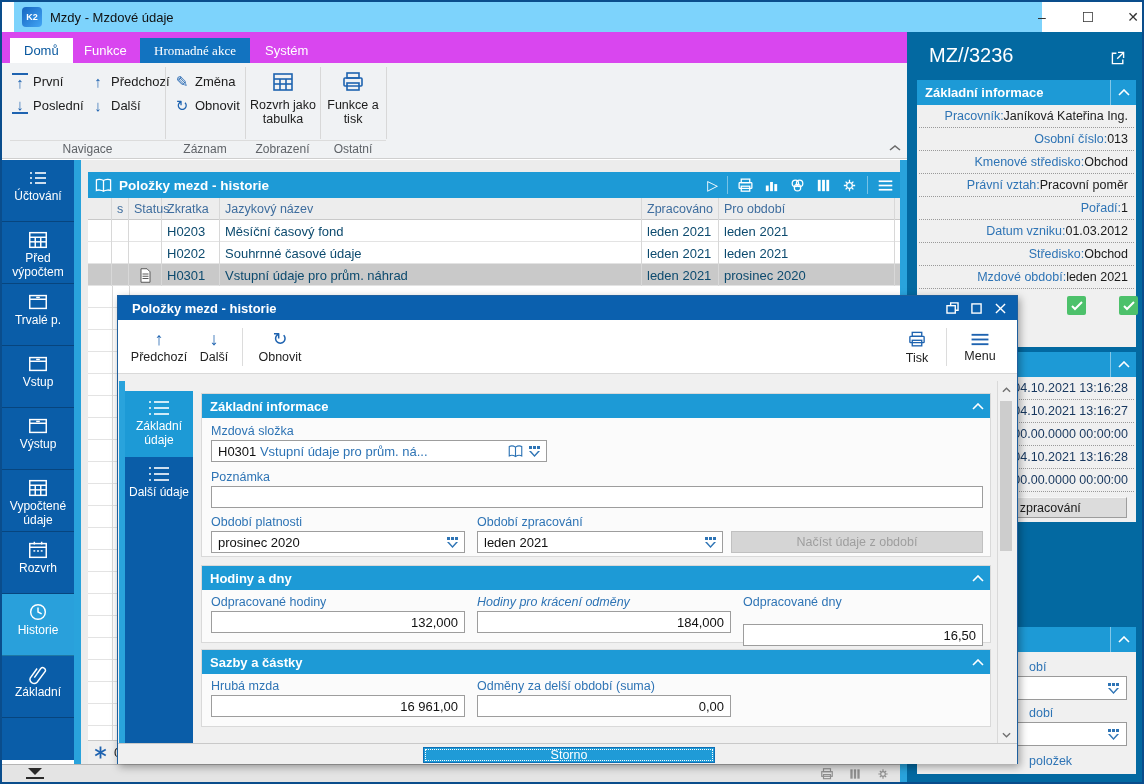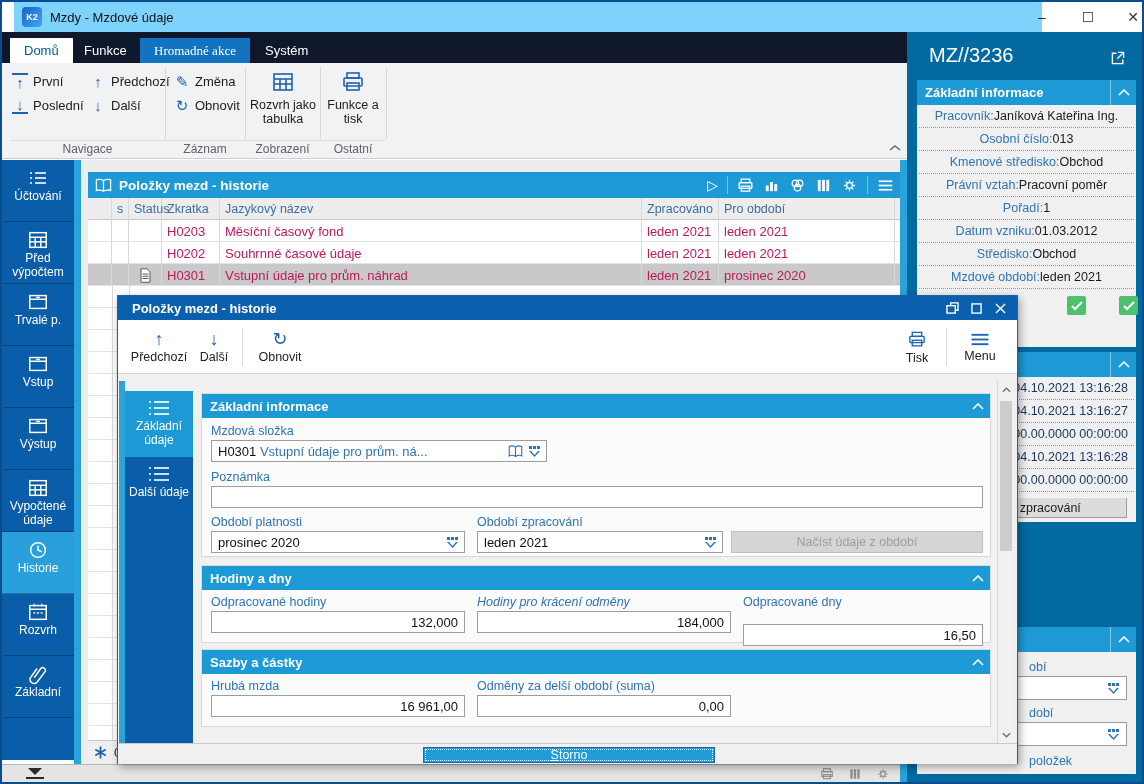--- a/index.html
+++ b/index.html
@@ -6,21 +6,21 @@
   *{box-sizing:border-box;}
   #win{position:relative;width:1144px;height:784px;background:#fff;border:2px solid #0a4d8c;overflow:hidden;}
   .abs{position:absolute;}
   .tc{display:flex;align-items:center;justify-content:center;}
   
   #titlebar{left:12px;top:0;width:1028px;height:30px;background:#7dd3fc;}
   .appicon{left:8px;top:5px;width:20px;height:20px;background:linear-gradient(135deg,#1565c0,#42a5f5);border-radius:4px;color:#fff;font-size:9px;font-weight:bold;}
   .wtitle{left:36px;top:0;height:30px;display:flex;align-items:center;font-size:13px;color:#111;}
   .winbtn{top:0;width:36px;height:30px;font-size:14px;color:#333;cursor:default;}
   
-  #ribbonband{left:0;top:30px;width:905px;height:31px;background:#0f172a;}
+  #ribbonband{left:0;top:30px;width:905px;height:31px;background:#d946ef;}
   .rtab{position:absolute;top:6px;height:25px;padding:0 14px;display:flex;align-items:center;font-size:13px;color:#fff;}
   .rtab.active{background:#fff;color:#07579e;}
   .rtab.hl{background:#1273c0;}
   #ribbonbody{left:0;top:61px;width:905px;height:96px;background:#f0f2f4;border-bottom:1px solid #cfcfcf;}
   .rsmall{position:absolute;height:22px;display:flex;align-items:center;gap:5px;font-size:13px;color:#1c1c1c;}
   .ricon{color:#1e63b0;font-size:15px;width:16px;text-align:center;line-height:1;}
   .bar-top{border-top:2px solid #1e63b0;}
   .bar-bot{border-bottom:2px solid #1e63b0;}
   .rdiv{position:absolute;top:4px;height:72px;width:1px;background:#d8d8d8;}
   .rglabel{position:absolute;top:77px;height:17px;font-size:12px;color:#5f6368;display:flex;align-items:center;justify-content:center;border-top:1px solid #dcdcdc;}
@@ -34,36 +34,36 @@
   .strip{background:#29a3dc;}
   
   #mainbg{left:72px;top:158px;width:833px;height:604px;background:#ececec;}
   #ptitle{left:86px;top:170px;width:812px;height:26px;background:#1d9ad6;color:#fff;display:flex;align-items:center;font-weight:bold;font-size:13.5px;}
   .pticons{position:absolute;right:6px;top:0;height:26px;display:flex;align-items:center;gap:9px;}
   .vline{width:1px;height:18px;background:rgba(255,255,255,.4);}
   .thead{left:86px;top:196px;width:812px;height:22px;background:#ededed;border-bottom:1px solid #c9c9c9;}
   .th{position:absolute;top:0;height:22px;display:flex;align-items:center;padding-left:5px;font-size:12.5px;color:#3e6d9e;border-right:1px solid #d8d8d8;}
   .trow{position:absolute;left:86px;width:812px;height:22px;background:#fff;border-bottom:1px solid #e3e3e3;}
   .trow.sel{background:#c9c9c9;}
-  .td{position:absolute;top:0;height:22px;display:flex;align-items:center;padding-left:5px;font-size:13px;color:#be185d;border-right:1px solid #d8d8d8;overflow:hidden;white-space:nowrap;}
+  .td{position:absolute;top:0;height:22px;display:flex;align-items:center;padding-left:5px;font-size:13px;color:#0c4a6e;border-right:1px solid #d8d8d8;overflow:hidden;white-space:nowrap;}
   #gridrest{left:86px;top:284px;width:812px;height:454px;background:#fff;
     background-image:repeating-linear-gradient(#fff 0 21px,#e3e3e3 21px 22px);}
   #gridrest .v1{position:absolute;left:24px;top:0;width:1px;height:100%;background:#d8d8d8;}
   #gridrest .v2{position:absolute;left:41px;top:0;width:1px;height:100%;background:#d8d8d8;}
   #pstatus{left:86px;top:738px;width:812px;height:24px;background:#efefef;border-top:1px solid #c9c9c9;display:flex;align-items:center;font-size:13px;color:#222;}
   
   #footer{left:0;top:762px;width:905px;height:18px;background:#e4e4e4;border-top:1px solid #b5b5b5;}
   .gico{color:#8f8f8f;}
   
   #rpanel{left:905px;top:30px;width:235px;height:750px;background:#0369a1;}
   .rp-rec{position:absolute;left:22px;top:12px;color:#fff;font-size:20px;}
   .sechead{position:absolute;left:10px;width:219px;height:25px;background:#1d9ad6;color:#fff;font-weight:bold;font-size:13px;display:flex;align-items:center;padding-left:8px;}
   .sechead .chev{position:absolute;right:0;top:0;width:26px;height:25px;border-left:1px solid rgba(255,255,255,.45);display:flex;align-items:center;justify-content:center;}
   .secbody{position:absolute;left:10px;width:219px;background:#f0f0f0;}
-  .frow{height:23px;display:flex;align-items:center;justify-content:center;padding:0 6px;border-bottom:1px dotted #9a9a9a;margin:0 2px;}
+  .frow{height:23px;display:flex;align-items:center;justify-content:flex-end;padding:0 6px;border-bottom:1px dotted #9a9a9a;margin:0 2px;}
   .flabel{font-size:12.5px;color:#2e74b5;white-space:nowrap;}
   .fval{font-size:12.5px;color:#1a1a1a;white-space:nowrap;}
   .tsrow{height:23px;display:flex;align-items:center;justify-content:flex-end;padding:0 6px;border-bottom:1px dotted #9a9a9a;margin:0 2px;font-size:12.5px;color:#17375e;}
   .chk{position:absolute;width:19px;height:19px;background:#4dc16b;border-radius:2px;display:flex;align-items:center;justify-content:center;}
   .graybtn{position:absolute;background:#dcdcdc;border:1px solid #9d9d9d;border-top-color:#f5f5f5;border-left-color:#f5f5f5;font-size:12.5px;color:#1a1a1a;display:flex;align-items:center;justify-content:center;}
   .combo{position:absolute;height:24px;background:#fff;border:1px solid #9a9a9a;display:flex;align-items:center;justify-content:flex-end;padding:0 5px;}
   .bluefrag{position:absolute;font-size:12.5px;color:#2e74b5;}
   
   #dlg{left:115px;top:293px;width:901px;height:469px;background:#f0f0f0;border:1px solid #1e5f9e;box-shadow:2px 3px 8px rgba(0,0,0,.35);z-index:10;}
   #dlgtitle{left:0;top:0;width:899px;height:24px;background:#0b60ae;color:#fff;display:flex;align-items:center;padding-left:14px;font-weight:bold;font-size:13px;}
@@ -226,41 +226,41 @@
       <span class="ic">
           <svg width="22" height="22" viewBox="0 0 24 24" fill="none" stroke="#fff" stroke-width="1.6">
             <rect x="3" y="4" width="18" height="16"></rect>
             <line x1="3" y1="9" x2="21" y2="9"></line>
             <line x1="9" y1="9" x2="9" y2="20"></line>
             <line x1="15" y1="9" x2="15" y2="20"></line>
             <line x1="3" y1="14" x2="21" y2="14"></line>
           </svg>
         </span>
       <span>Vypočtené údaje</span></div>
-    <div class="sbitem active">
-      <span class="ic">
-          <svg width="22" height="22" viewBox="0 0 24 24" fill="none" stroke="#fff" stroke-width="1.6">
-            <circle cx="12" cy="12" r="8"></circle>
-            <polyline points="12,7 12,12 16,14"></polyline>
-          </svg>
-        </span>
-      <span>Historie</span></div>
     <div class="sbitem">
       <span class="ic">
           <svg width="22" height="22" viewBox="0 0 24 24" fill="none" stroke="#fff" stroke-width="1.6">
             <rect x="3" y="5" width="18" height="15"></rect>
             <line x1="3" y1="9" x2="21" y2="9"></line>
             <line x1="8" y1="3" x2="8" y2="6"></line>
             <line x1="16" y1="3" x2="16" y2="6"></line>
             <line x1="7" y1="13" x2="9" y2="13"></line>
             <line x1="11" y1="13" x2="13" y2="13"></line>
             <line x1="15" y1="13" x2="17" y2="13"></line>
           </svg>
         </span>
       <span>Rozvrh</span></div>
+    <div class="sbitem active">
+      <span class="ic">
+          <svg width="22" height="22" viewBox="0 0 24 24" fill="none" stroke="#fff" stroke-width="1.6">
+            <circle cx="12" cy="12" r="8"></circle>
+            <polyline points="12,7 12,12 16,14"></polyline>
+          </svg>
+        </span>
+      <span>Historie</span></div>
     <div class="sbitem">
       <span class="ic">
           <svg width="22" height="22" viewBox="0 0 24 24" fill="none" stroke="#fff" stroke-width="1.6">
             <path d="M8 16 L15 6 a3 3 0 0 1 5 3 L11 21 a4.5 4.5 0 0 1 -7.5 -4.5 L11 6"></path>
           </svg>
         </span>
       <span>Základní</span></div>
   </div>
   <div class="abs strip" style="left:72px;top:158px;width:7px;height:622px;"></div>
 

